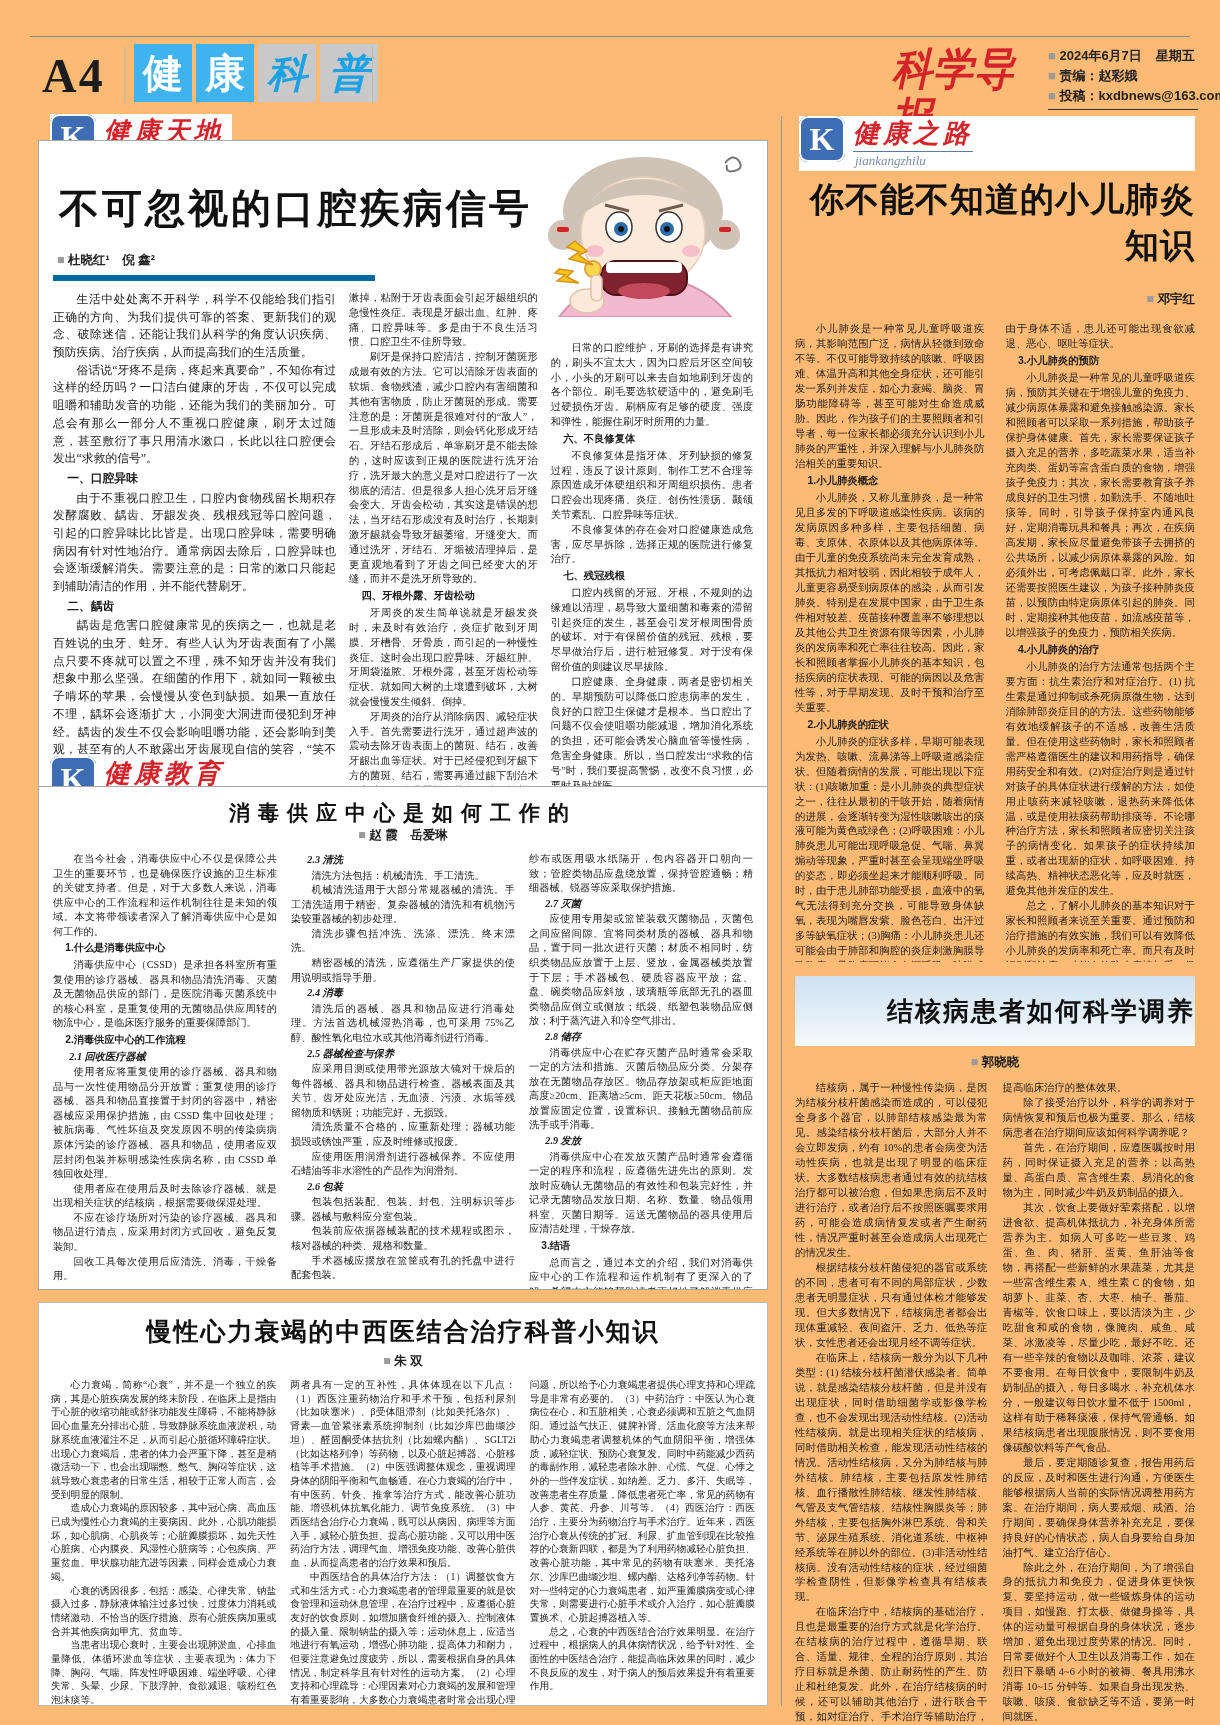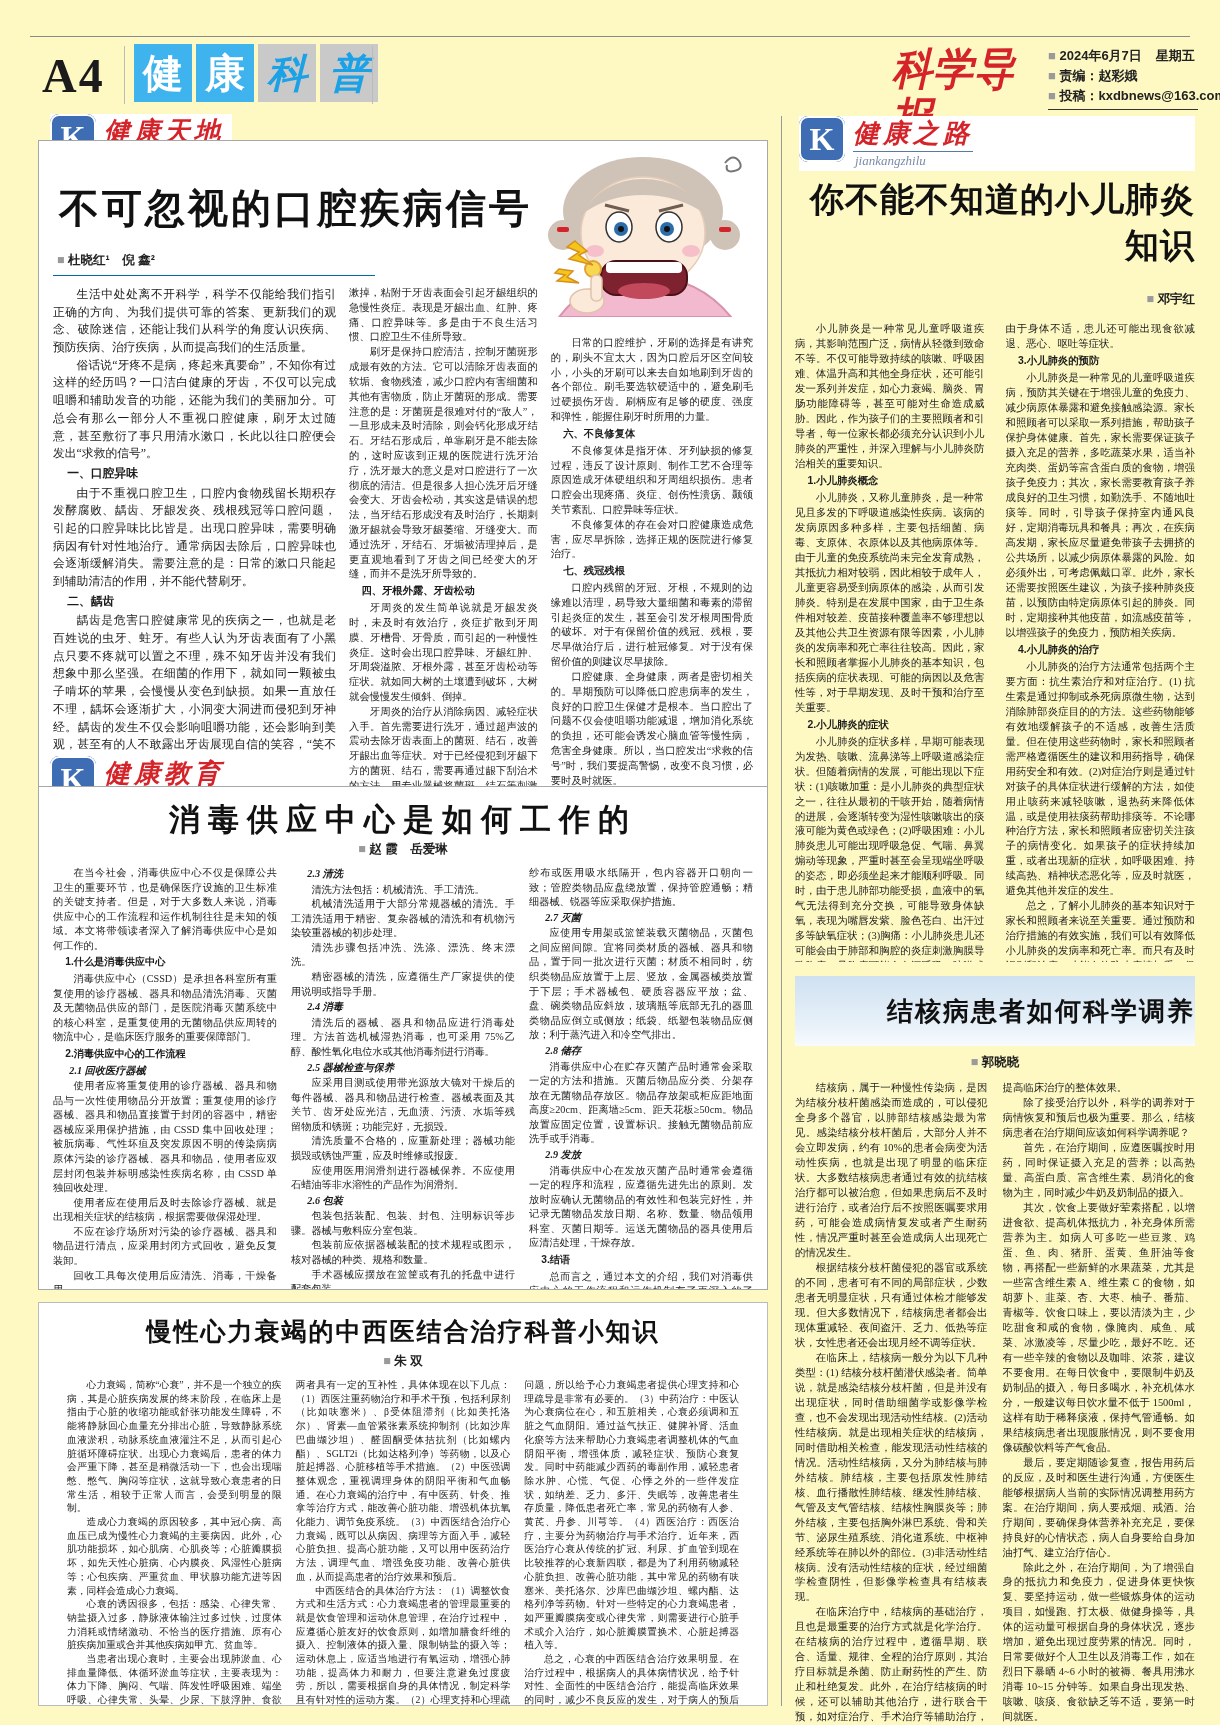--- a/index.html
+++ b/index.html
@@ -1,18 +1,18 @@
 <!DOCTYPE html>
 <html><head>
 <meta charset="utf-8">
 <style>
   * { margin:0; padding:0; box-sizing:border-box; }
   html,body { background:#e8e8e4; }
   body { font-family:"Liberation Serif","DejaVu Serif",serif; color:#1c1c1c; }
-  #page { position:relative; width:1220px; height:1725px; background:#fef9c3; margin:0 auto; overflow:hidden; }
+  #page { position:relative; width:1220px; height:1725px; background:#fdba74; margin:0 auto; overflow:hidden; }
 
   .hairline { position:absolute; background:#8a8a8a; }
 
   
   #edition { position:absolute; left:42px; top:48px; font-size:48px; font-weight:700; font-family:"Liberation Serif",serif; letter-spacing:2px; }
   .vsep { position:absolute; width:1px; background:#bbb; }
   #brandblocks { position:absolute; left:134px; top:44px; display:flex; gap:4px; }
   .bblock { width:58px; height:58px; display:flex; align-items:center; justify-content:center; font-size:40px; font-weight:900; }
   .bblock.blue { background:#3fb3ee; color:#fff; font-family:"Liberation Sans",sans-serif; }
   .bblock.grey { background:#c9c9c9; color:#1ba2e6; font-family:"Liberation Serif",serif; font-style:italic; }
@@ -41,36 +41,36 @@
   .col p { margin:0; }
   p.pp { text-indent:2em; text-align:justify; }
   p.pc { text-align:justify; }
   p.hh { font-family:"Liberation Sans",sans-serif; font-weight:700; text-indent:1.2em; margin:2px 0; }
   p.hs { font-weight:700; font-style:italic; text-indent:1.6em; margin:1px 0; }
   p.sg { font-weight:700; text-indent:2em; text-align:justify; }
 
   
   #art1 { left:38px; top:140px; width:730px; height:705px; padding:12px 14px; }
   #art1-title { font-size:40px; letter-spacing:3px; margin:28px 0 0 6px; font-weight:900; }
-  #art1-author { width:46%; border-bottom:1px solid #0369a1; padding:16px 0 6px 4px; }
+  #art1-author { width:46%; border-bottom:6px solid #0369a1; padding:16px 0 6px 4px; }
   #art1 .cols { margin-top:10px; gap:13px; }
   .a1c1 { width:42%; font-size:11.8px; line-height:1.5; }
   .a1c2 { width:28%; font-size:10.3px; line-height:1.44; }
   .a1c3 { width:30%; font-size:10.3px; line-height:1.44; padding-top:50px; }
   #cartoon { position:absolute; top:8px; right:10px; width:228px; height:168px; }
 
   
   #art2 { left:38px; top:786px; width:730px; height:504px; padding:10px 14px; text-align:center; }
-  #art2-title { font-size:31px; letter-spacing:8px; margin-top:2px; }
+  #art2-title { font-size:21px; letter-spacing:8px; margin-top:2px; }
   #art2 .author-line { }
   #art2 .cols { margin-top:8px; gap:14px; text-align:left; }
   #art2 .col { width:33.33%; font-size:10.2px; line-height:1.43; }
 
   
-  #art3 { left:38px; top:1302px; width:730px; height:404px; padding:10px 28px; text-align:center; border-color:#bbb; }
+  #art3 { left:38px; top:1302px; width:730px; height:404px; padding:10px 12px; text-align:center; border-color:#bbb; }
   #art3-title { font-size:25px; letter-spacing:2px; margin-top:2px; }
   #art3 .author-line { margin-top:5px; }
   #art3 .cols { margin-top:8px; gap:14px; text-align:left; }
   #art3 .col { width:33.33%; font-size:9.8px; line-height:1.4; }
 
   
   #divider { left:781px; top:116px; width:1px; height:1590px; position:absolute; background:#999; }
   #right { position:absolute; left:795px; top:116px; width:400px; height:1594px; }
   #zhilu-logo { position:relative !important; margin-left:4px; }
   #art4-title { text-align:right; font-size:34px; letter-spacing:1px; margin-top:6px; }

